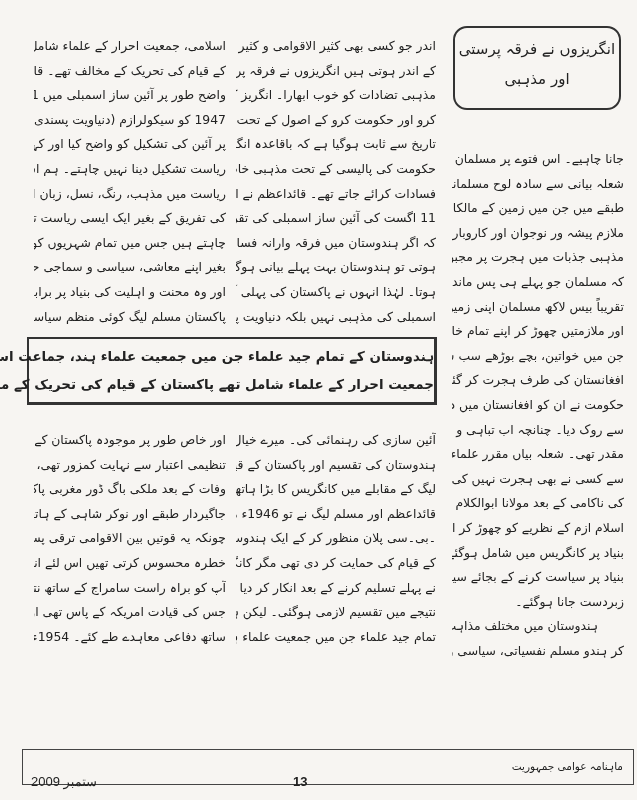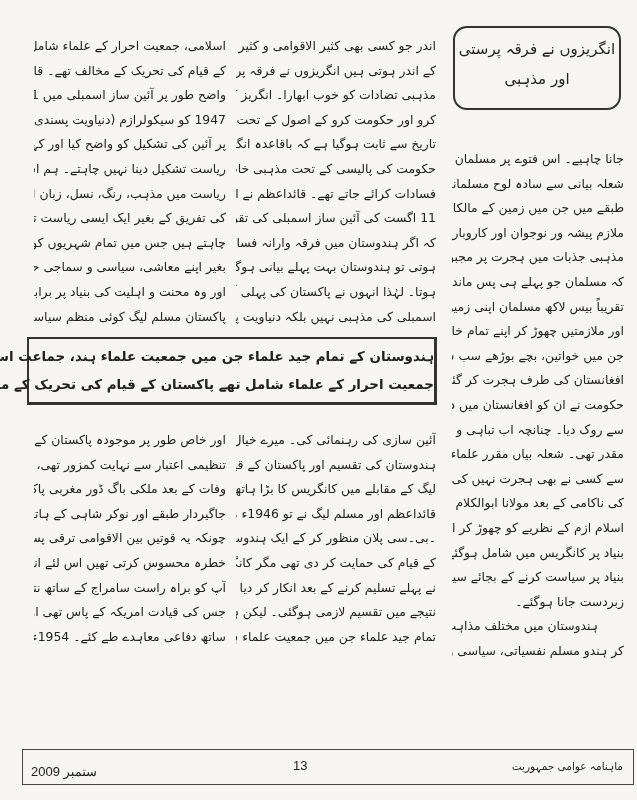--- a/index.html
+++ b/index.html
@@ -16,22 +16,22 @@
   #col-left-bot { left:34px; top:428px; width:192px; }
   .headline-box { position:absolute; left:453px; top:26px; width:168px; height:84px;
        border:2px solid #333; border-radius:14px; direction:rtl; text-align:center;
        font-size:15px; line-height:30px; padding-top:6px; box-sizing:border-box; }
   .pull-box { position:absolute; left:27px; top:337px; width:410px; height:68px;
        border:2px solid #333; border-right-width:3px; border-bottom-width:3px; direction:rtl; text-align:center;
        font-size:13.4px; line-height:28px; padding-top:4px; box-sizing:border-box; font-weight:bold; }
   .pull-box div { white-space:nowrap; }
   .footer { position:absolute; left:22px; top:749px; width:612px; height:36px; border:1.5px solid #444;
        box-sizing:border-box; }
-  .footer .date { position:absolute; left:8px; top:14px; font-size:13px; direction:rtl; font-family:"Liberation Sans", sans-serif; }
-  .footer .page { position:absolute; left:270px; top:8px; font-size:13px; font-family:"Liberation Sans", sans-serif; font-weight:normal; }
+  .footer .date { position:absolute; left:8px; top:24px; font-size:13px; direction:rtl; font-family:"Liberation Sans", sans-serif; }
+  .footer .page { position:absolute; left:270px; top:24px; font-size:13px; font-family:"Liberation Sans", sans-serif; font-weight:bold; }
   .footer .mag { position:absolute; right:10px; top:10px; font-size:10.5px; direction:rtl; }
 </style>
 </head>
 <body>
 
 <div class="headline-box">
   <div>انگریزوں نے فرقہ پرستی اور مذہبی</div>
 </div>
 
 <div class="col" id="col-right">

